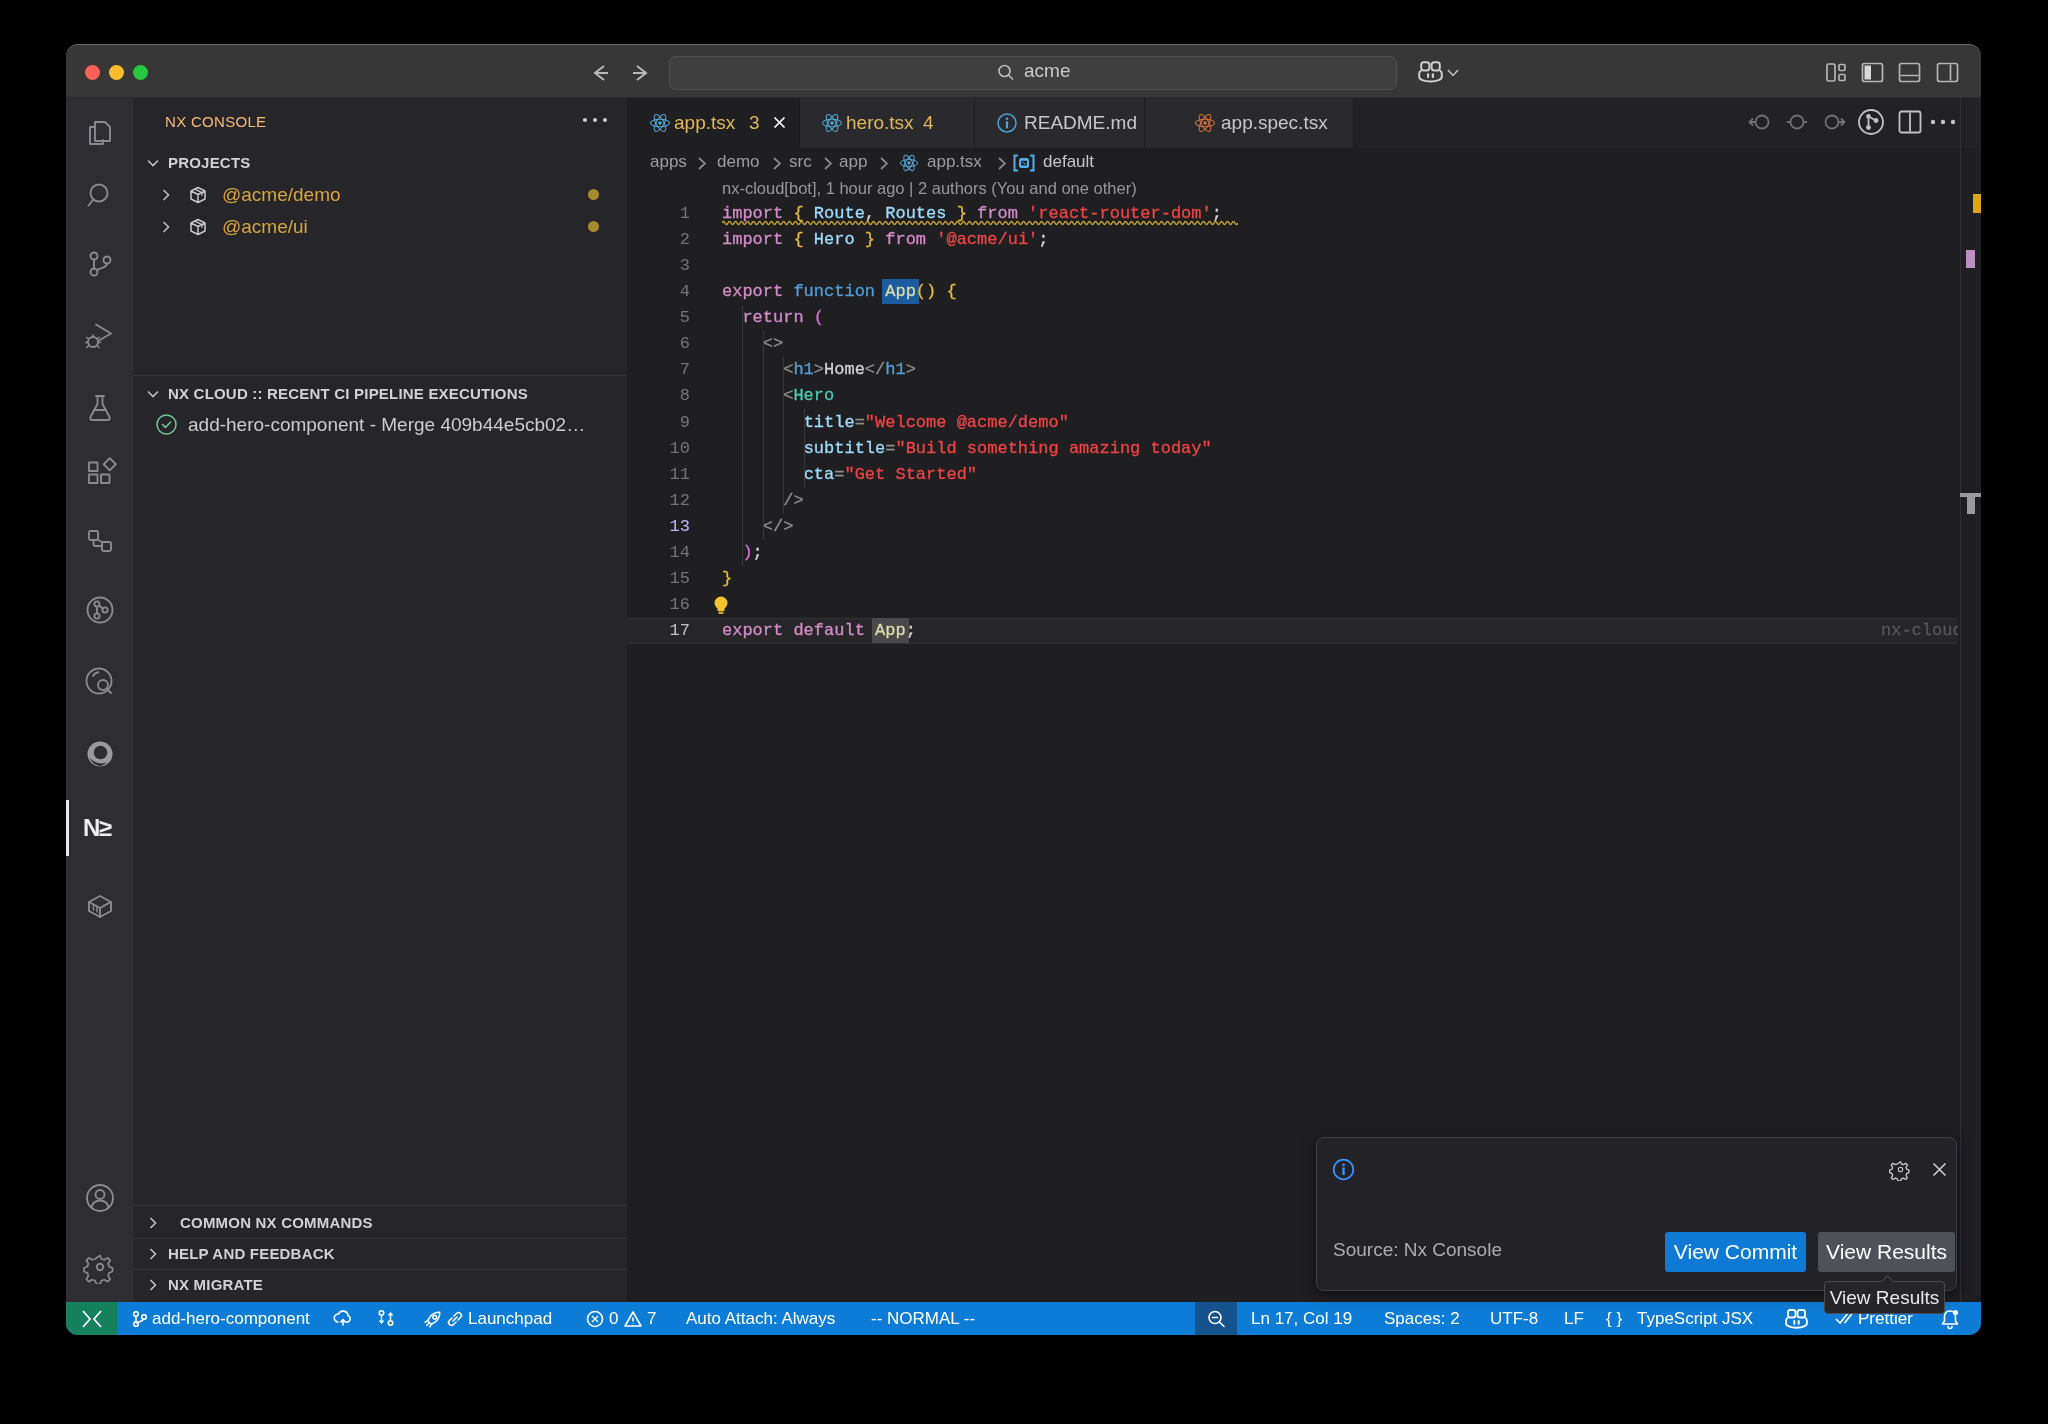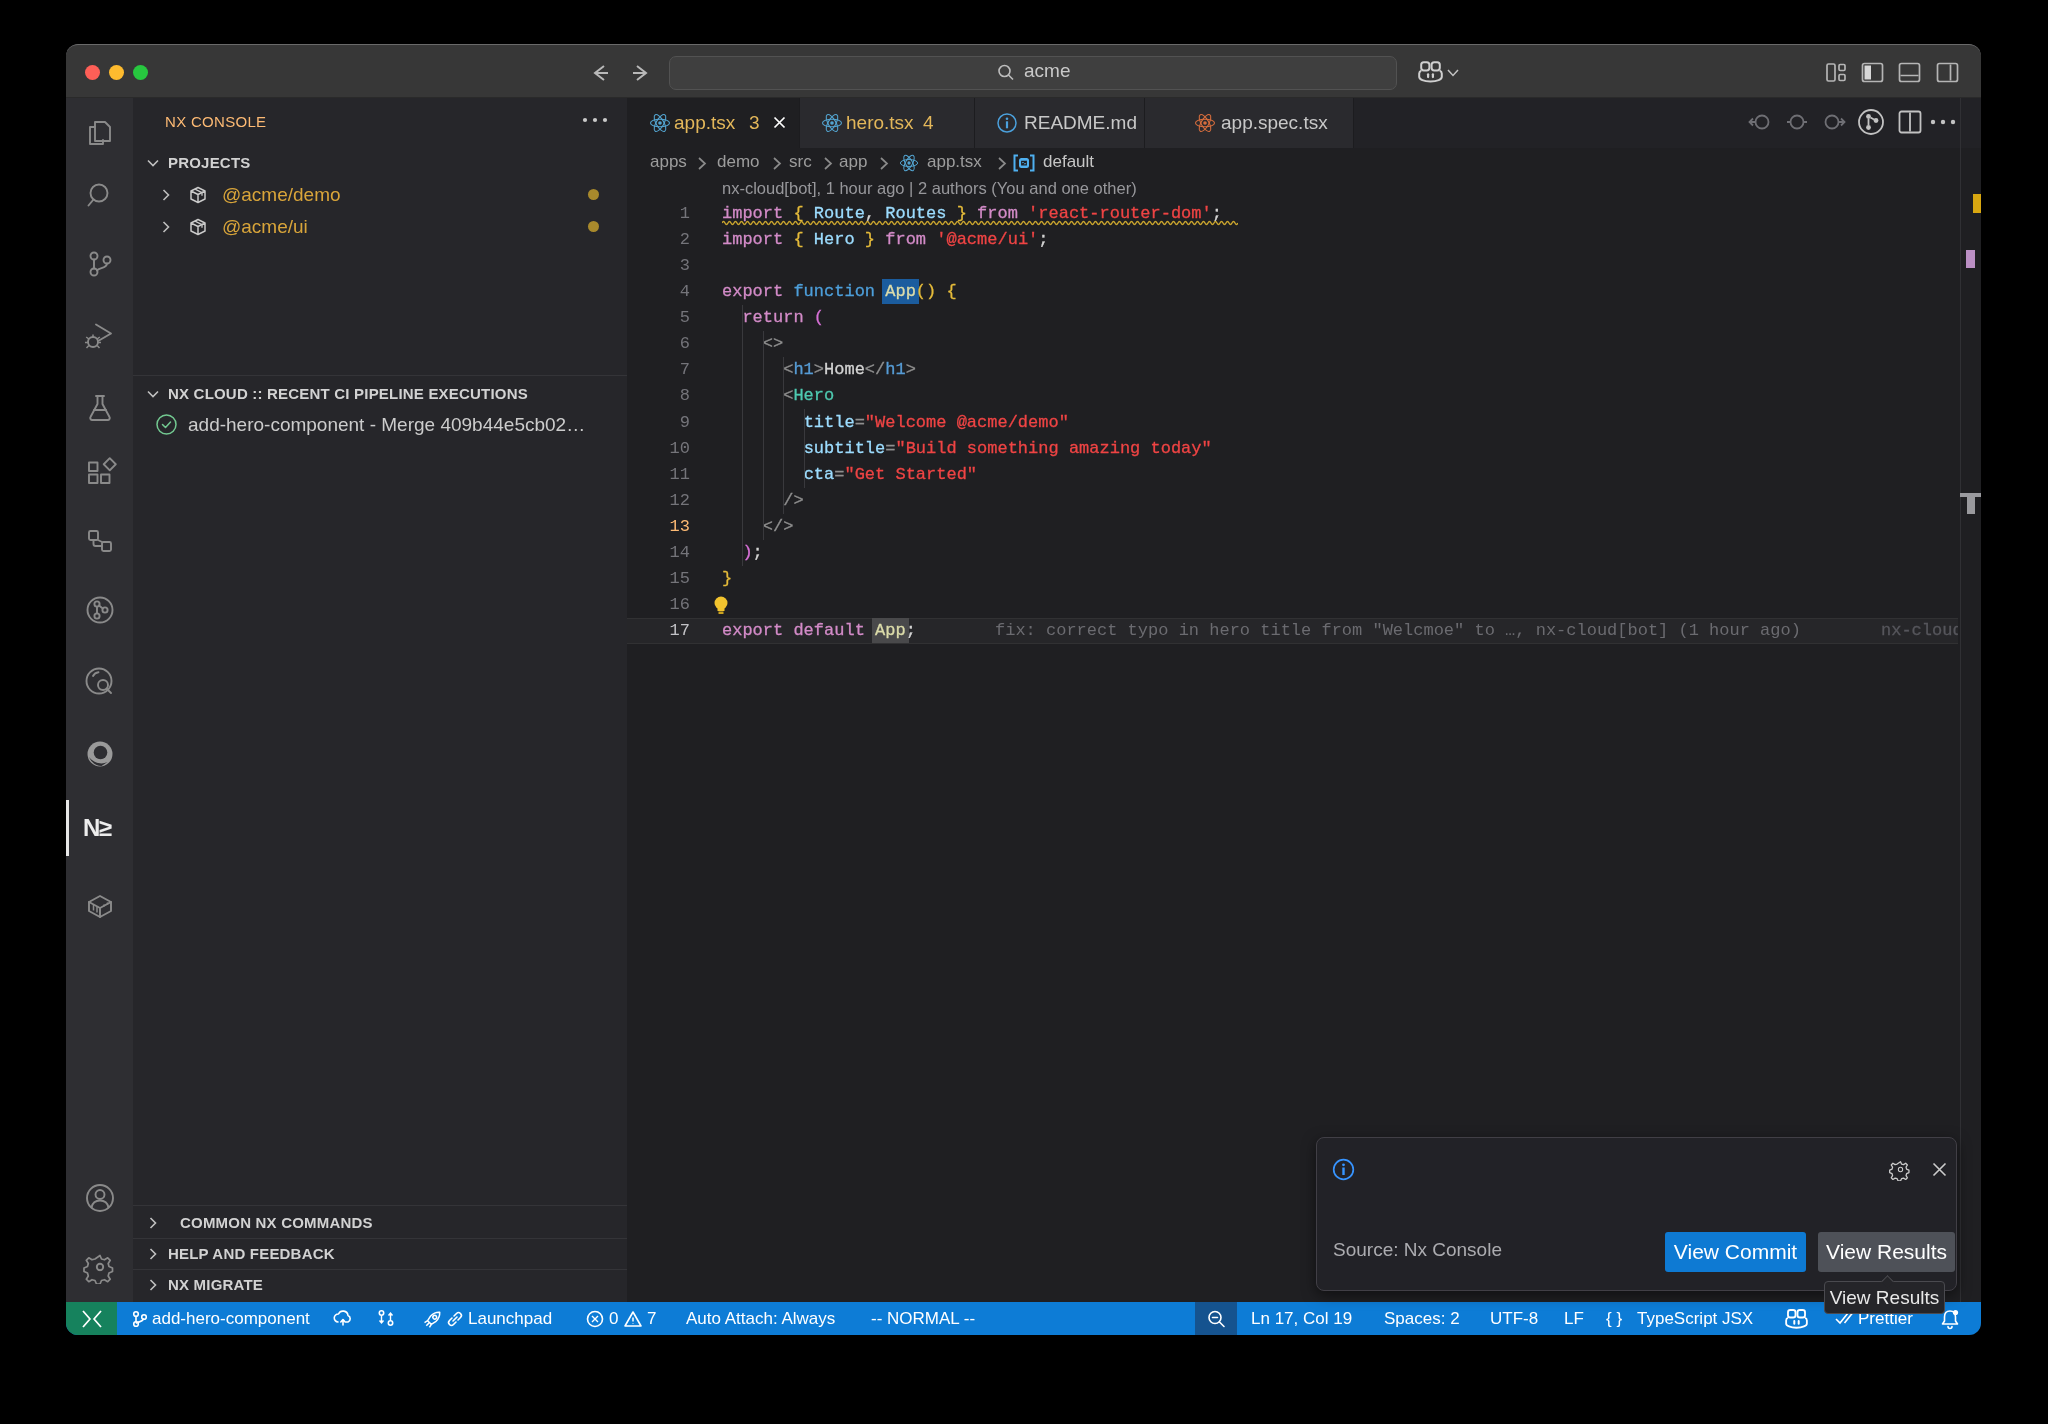--- a/index.html
+++ b/index.html
@@ -401,30 +401,29 @@
 <div class="ln" style="top:205px; color:#74747a;">8</div>
 <div class="cl" style="top:205px;">      <i class="pun">&lt;</i><i class="cmp">Hero</i></div>
 <div class="ln" style="top:232px; color:#74747a;">9</div>
 <div class="cl" style="top:232px;">        <i class="var">title</i><i class="pun">=</i><i class="str">"Welcome @acme/demo"</i></div>
 <div class="ln" style="top:258px; color:#74747a;">10</div>
 <div class="cl" style="top:258px;">        <i class="var">subtitle</i><i class="pun">=</i><i class="str">"Build something amazing today"</i></div>
 <div class="ln" style="top:284px; color:#74747a;">11</div>
 <div class="cl" style="top:284px;">        <i class="var">cta</i><i class="pun">=</i><i class="str">"Get Started"</i></div>
 <div class="ln" style="top:310px; color:#74747a;">12</div>
 <div class="cl" style="top:310px;">      <i class="pun">/&gt;</i></div>
-<div class="ln" style="top:336px; color:#fdba74;">13</div>
+<div class="ln" style="top:336px; color:#c4b5fd;">13</div>
 <div class="cl" style="top:336px;">    <i class="pun">&lt;/&gt;</i></div>
 <div class="ln" style="top:362px; color:#74747a;">14</div>
 <div class="cl" style="top:362px;">  <i class="br2">)</i>;</div>
 <div class="ln" style="top:388px; color:#74747a;">15</div>
 <div class="cl" style="top:388px;"><i class="br1">}</i></div>
 <div class="ln" style="top:414px; color:#74747a;">16</div>
 <div class="ln" style="top:440px; color:#c2c2c6;">17</div>
 <div class="cl" style="top:440px;"><i class="kw">export</i> <i class="kw">default</i> <i class="fnc hlg">App</i>;</div>
-<div class="cl iblame" style="top:440px; left:368px;">fix: correct typo in hero title from "Welcmoe" to …, nx-cloud[bot] (1 hour ago)</div>
 <div class="cl" style="top:440px; left:1254px; color:#56565c; width:77px; overflow:hidden;">nx-cloud[bot]</div>
 <svg style="position:absolute; left:95px; top:42px;" width="516" height="7" viewBox="0 0 516 7" fill="none">
           <path d="M0 3 q1.5 -3 3 0 q1.5 3 3 0 q1.5 -3 3 0 q1.5 3 3 0 q1.5 -3 3 0 q1.5 3 3 0 q1.5 -3 3 0 q1.5 3 3 0 q1.5 -3 3 0 q1.5 3 3 0 q1.5 -3 3 0 q1.5 3 3 0 q1.5 -3 3 0 q1.5 3 3 0 q1.5 -3 3 0 q1.5 3 3 0 q1.5 -3 3 0 q1.5 3 3 0 q1.5 -3 3 0 q1.5 3 3 0 q1.5 -3 3 0 q1.5 3 3 0 q1.5 -3 3 0 q1.5 3 3 0 q1.5 -3 3 0 q1.5 3 3 0 q1.5 -3 3 0 q1.5 3 3 0 q1.5 -3 3 0 q1.5 3 3 0 q1.5 -3 3 0 q1.5 3 3 0 q1.5 -3 3 0 q1.5 3 3 0 q1.5 -3 3 0 q1.5 3 3 0 q1.5 -3 3 0 q1.5 3 3 0 q1.5 -3 3 0 q1.5 3 3 0 q1.5 -3 3 0 q1.5 3 3 0 q1.5 -3 3 0 q1.5 3 3 0 q1.5 -3 3 0 q1.5 3 3 0 q1.5 -3 3 0 q1.5 3 3 0 q1.5 -3 3 0 q1.5 3 3 0 q1.5 -3 3 0 q1.5 3 3 0 q1.5 -3 3 0 q1.5 3 3 0 q1.5 -3 3 0 q1.5 3 3 0 q1.5 -3 3 0 q1.5 3 3 0 q1.5 -3 3 0 q1.5 3 3 0 q1.5 -3 3 0 q1.5 3 3 0 q1.5 -3 3 0 q1.5 3 3 0 q1.5 -3 3 0 q1.5 3 3 0 q1.5 -3 3 0 q1.5 3 3 0 q1.5 -3 3 0 q1.5 3 3 0 q1.5 -3 3 0 q1.5 3 3 0 q1.5 -3 3 0 q1.5 3 3 0 q1.5 -3 3 0 q1.5 3 3 0 q1.5 -3 3 0 q1.5 3 3 0 q1.5 -3 3 0 q1.5 3 3 0 q1.5 -3 3 0 q1.5 3 3 0 q1.5 -3 3 0 q1.5 3 3 0 q1.5 -3 3 0 q1.5 3 3 0 q1.5 -3 3 0 q1.5 3 3 0 q1.5 -3 3 0 q1.5 3 3 0 q1.5 -3 3 0 q1.5 3 3 0 q1.5 -3 3 0 q1.5 3 3 0 q1.5 -3 3 0 q1.5 3 3 0 q1.5 -3 3 0 q1.5 3 3 0 q1.5 -3 3 0 q1.5 3 3 0 q1.5 -3 3 0 q1.5 3 3 0 q1.5 -3 3 0 q1.5 3 3 0 q1.5 -3 3 0 q1.5 3 3 0 q1.5 -3 3 0 q1.5 3 3 0 q1.5 -3 3 0 q1.5 3 3 0 q1.5 -3 3 0 q1.5 3 3 0 q1.5 -3 3 0 q1.5 3 3 0 q1.5 -3 3 0 q1.5 3 3 0 q1.5 -3 3 0 q1.5 3 3 0 q1.5 -3 3 0 q1.5 3 3 0 q1.5 -3 3 0 q1.5 3 3 0 q1.5 -3 3 0 q1.5 3 3 0 q1.5 -3 3 0 q1.5 3 3 0 q1.5 -3 3 0 q1.5 3 3 0 q1.5 -3 3 0 q1.5 3 3 0 q1.5 -3 3 0 q1.5 3 3 0 q1.5 -3 3 0 q1.5 3 3 0 q1.5 -3 3 0 q1.5 3 3 0 q1.5 -3 3 0 q1.5 3 3 0 q1.5 -3 3 0 q1.5 3 3 0 q1.5 -3 3 0 q1.5 3 3 0 q1.5 -3 3 0 q1.5 3 3 0 q1.5 -3 3 0 q1.5 3 3 0 q1.5 -3 3 0 q1.5 3 3 0 q1.5 -3 3 0 q1.5 3 3 0 q1.5 -3 3 0 q1.5 3 3 0 q1.5 -3 3 0 q1.5 3 3 0 q1.5 -3 3 0 q1.5 3 3 0 q1.5 -3 3 0 q1.5 3 3 0 q1.5 -3 3 0 q1.5 3 3 0 q1.5 -3 3 0 q1.5 3 3 0 q1.5 -3 3 0 q1.5 3 3 0 q1.5 -3 3 0 q1.5 3 3 0 q1.5 -3 3 0 q1.5 3 3 0 q1.5 -3 3 0 q1.5 3 3 0 q1.5 -3 3 0 q1.5 3 3 0" stroke="#c9a42e" stroke-width="1.4"></path>
         </svg>
 <div class="guide" style="left:115px; top:127px; height:261px;"></div>
 <div class="guide" style="left:136px; top:153px; height:209px;"></div>
 <div class="guide" style="left:156px; top:179px; height:157px;"></div>
 <div class="guide" style="left:177px; top:231px; height:79px;"></div>
 <svg style="position:absolute; left:84px; top:417px;" width="20" height="22" viewBox="0 0 20 22">
           <circle cx="10" cy="8" r="6.5" fill="#f2c32e"></circle>

